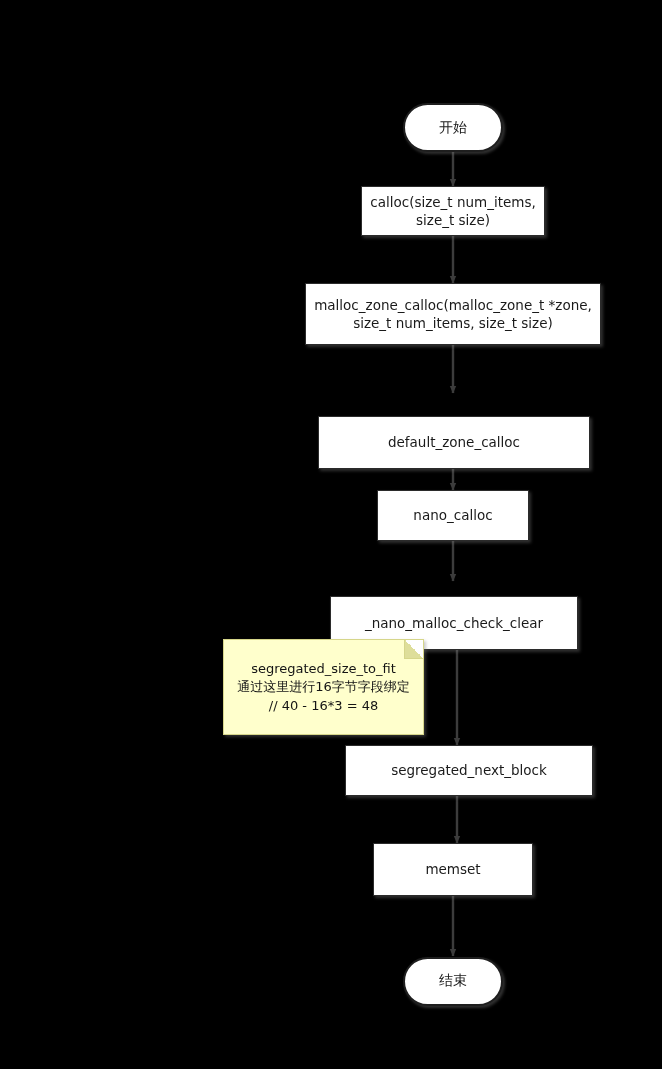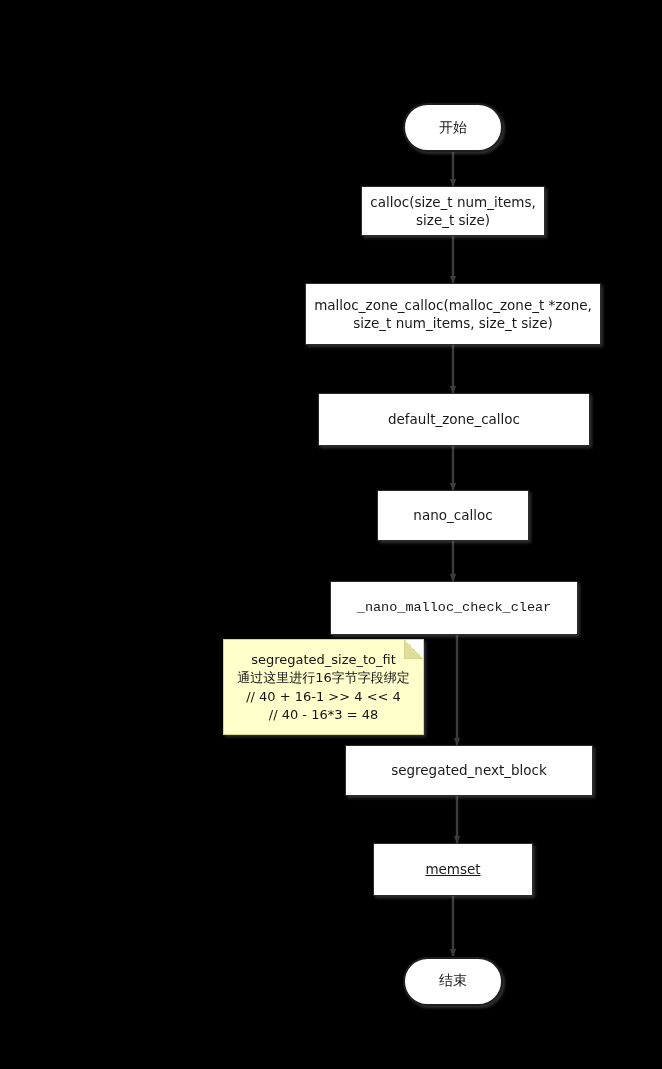--- a/index.html
+++ b/index.html
@@ -113,45 +113,44 @@
   <div class="node" style="left:361px; top:186px; width:184px; height:50px;">
     <span style="white-space:pre-line;">calloc(size_t num_items,
 size_t size)</span>
   </div>
 
   <div class="node" style="left:305px; top:283px; width:296px; height:62px;">
     <span style="white-space:pre-line;">malloc_zone_calloc(malloc_zone_t *zone,
 size_t num_items, size_t size)</span>
   </div>
 
-  <div class="node" style="left:318px; top:393px; width:272px; height:53px;">
+  <div class="node" style="left:318px; top:416px; width:272px; height:53px;">
     <span>default_zone_calloc</span>
   </div>
 
   <div class="node" style="left:377px; top:490px; width:152px; height:51px;">
     <span>nano_calloc</span>
   </div>
 
-  <div class="node" style="left:330px; top:581px; width:248px; height:54px;font-family:Liberation Mono, monospace;">
+  <div class="node" style="left:330px; top:596px; width:248px; height:54px;">
     <span>_nano_malloc_check_clear</span>
   </div>
 
   <div class="node" style="left:345px; top:745px; width:248px; height:51px;">
     <span>segregated_next_block</span>
   </div>
 
-  <div class="node" style="left:373px; top:843px; width:160px; height:53px;text-decoration:underline;">
+  <div class="node" style="left:373px; top:843px; width:160px; height:53px;">
     <span>memset</span>
   </div>
 
   <div class="node terminal" style="left:403px; top:957px; width:100px; height:49px;font-family:Liberation Mono, monospace;">
     <span>结束</span>
   </div>
 
   <div class="note" style="left:223px; top:639px; width:201px; height:96px;">
     <span class="note-fold"></span>
     <span class="note-line">segregated_size_to_fit</span>
     <span class="note-line">通过这里进行16字节字段绑定</span>
-    <span class="note-line">// 40 + 16-1 &gt;&gt; 4 &lt;&lt; 4</span>
     <span class="note-line">// 40 - 16*3 = 48</span>
   </div>
 
 </div>
 
 </body></html>

